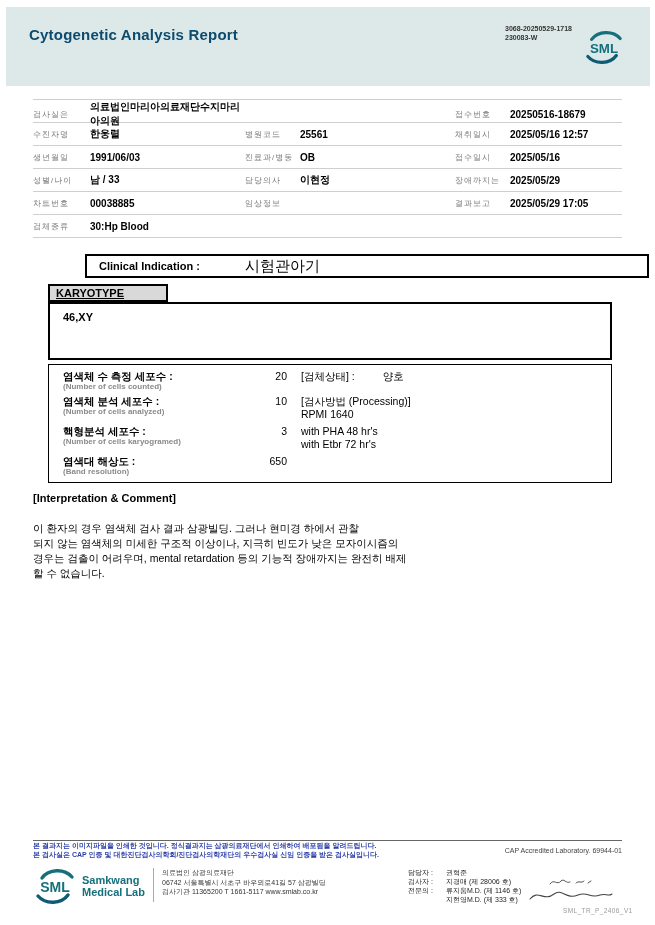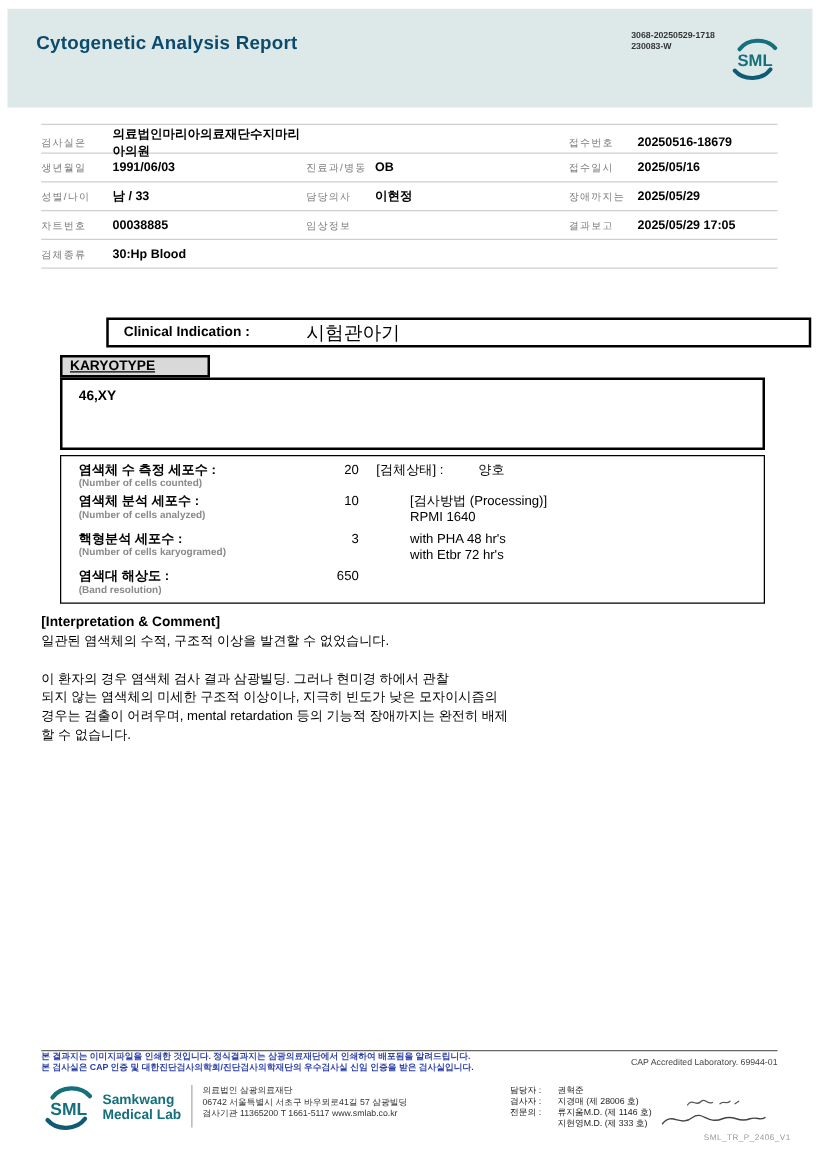--- a/index.html
+++ b/index.html
@@ -25,21 +25,21 @@
     font-size:11px;font-weight:700;text-decoration:underline;padding:0 6px;height:14px;line-height:14px;}
   .karyo-box{position:absolute;left:48px;width:560px;top:302px;height:54px;border:2px solid #000;}
   .karyo-result{font-size:11px;font-weight:700;margin:7px 0 0 13px;}
   
   .counts-box{position:absolute;left:48px;width:562px;top:364px;border:1px solid #000;padding:5px 0 6px 0;}
   .crow{display:grid;grid-template-columns:14px 196px 28px 14px 1fr;align-items:start;}
   .c-ko{font-size:10.5px;font-weight:700;line-height:12px;}
   .c-en{font-size:8px;font-weight:700;color:#8a8a8a;line-height:9px;}
   .c-num{font-size:10.5px;text-align:right;line-height:13px;}
   .c-right{font-size:10.5px;line-height:13px;}
-  .c-right .sub{display:block;margin-left:27px;}
+  .c-right .sub{display:block;}
   .c-gap{height:4px;}
   .c-val2{margin-left:28px;}
   
   .interp{position:absolute;left:33px;top:492px;width:560px;}
   .interp-heading{font-size:11px;font-weight:700;margin-bottom:2px;}
   .interp-line{font-size:10.5px;line-height:15px;min-height:15px;}
   
   .foot-rule{position:absolute;left:33px;right:33px;top:840px;border-top:1px solid #666;}
   .disclaimers{position:absolute;left:33px;top:842px;font-size:7px;font-weight:700;color:#2b3fa8;line-height:8.5px;}
   .cap-text{position:absolute;right:33px;top:847px;font-size:7px;color:#444;}
@@ -76,20 +76,28 @@
   <div class="info-table">
     <div class="irow">
       <span class="ilabel">검사실은</span>
       <span class="ival">의료법인마리아의료재단수지마리아의원</span>
       <span class="ilabel"></span>
       <span class="ival"></span>
       <span class="ilabel">접수번호</span>
       <span class="ival">20250516-18679</span>
     </div>
     <div class="irow">
+      <span class="ilabel">수진자명</span>
+      <span class="ival">한웅렬</span>
+      <span class="ilabel">병원코드</span>
+      <span class="ival">25561</span>
+      <span class="ilabel">채취일시</span>
+      <span class="ival">2025/05/16 12:57</span>
+    </div>
+    <div class="irow">
       <span class="ilabel">생년월일</span>
       <span class="ival">1991/06/03</span>
       <span class="ilabel">진료과/병동</span>
       <span class="ival">OB</span>
       <span class="ilabel">접수일시</span>
       <span class="ival">2025/05/16</span>
     </div>
     <div class="irow">
       <span class="ilabel">성별/나이</span>
       <span class="ival">남 / 33</span>
@@ -174,21 +182,20 @@
         <span class="c-ko" style="display:block">염색대 해상도 :</span>
         <span class="c-en" style="display:block">(Band resolution)</span>
       </span>
       <span class="c-num">650</span>
       <span></span>
     </div>
   </div>
 
   <div class="interp">
     <div class="interp-heading">[Interpretation &amp; Comment]</div>
-    <div class="interp-line">일관된 염색체의 수적, 구조적 이상을 발견할 수 없었습니다.</div>
     <div class="interp-line"></div>
     <div class="interp-line">이 환자의 경우 염색체 검사 결과 삼광빌딩. 그러나 현미경 하에서 관찰</div>
     <div class="interp-line">되지 않는 염색체의 미세한 구조적 이상이나, 지극히 빈도가 낮은 모자이시즘의</div>
     <div class="interp-line">경우는 검출이 어려우며, mental retardation 등의 기능적 장애까지는 완전히 배제</div>
     <div class="interp-line">할 수 없습니다.</div>
   </div>
 
   <div class="foot-rule"></div>
   <div class="disclaimers">
     <div>본 결과지는 이미지파일을 인쇄한 것입니다. 정식결과지는 삼광의료재단에서 인쇄하여 배포됨을 알려드립니다.</div>

